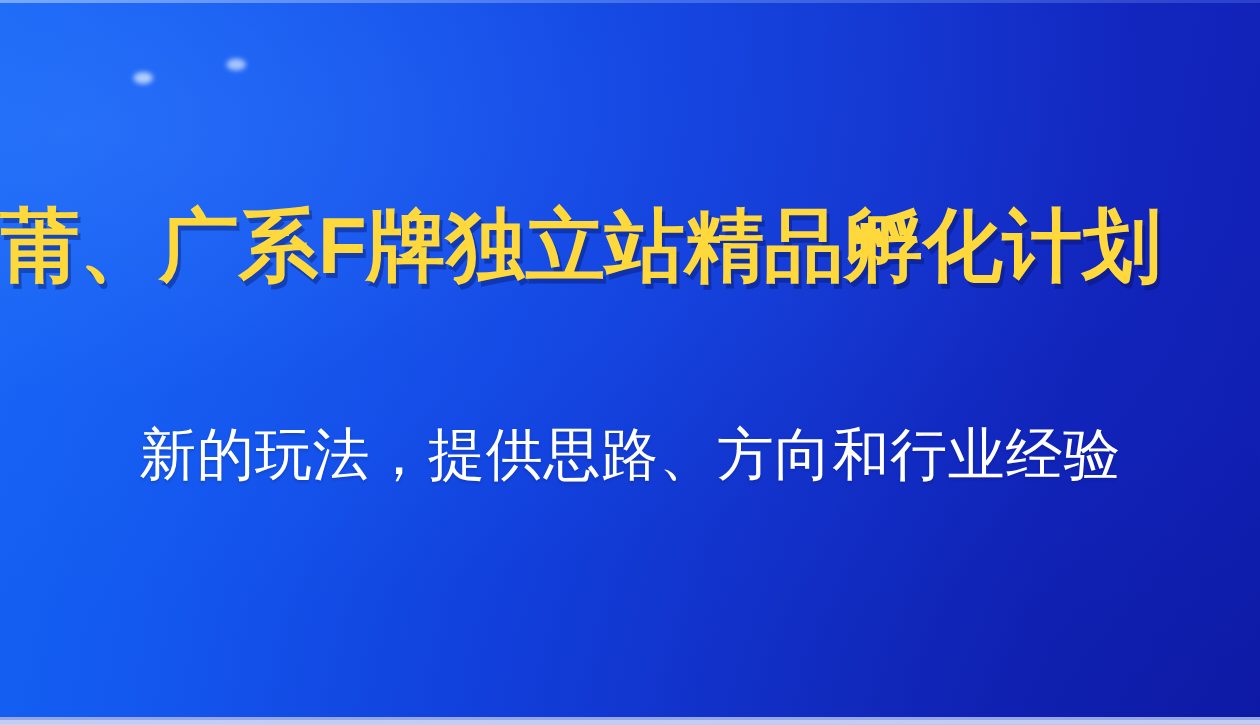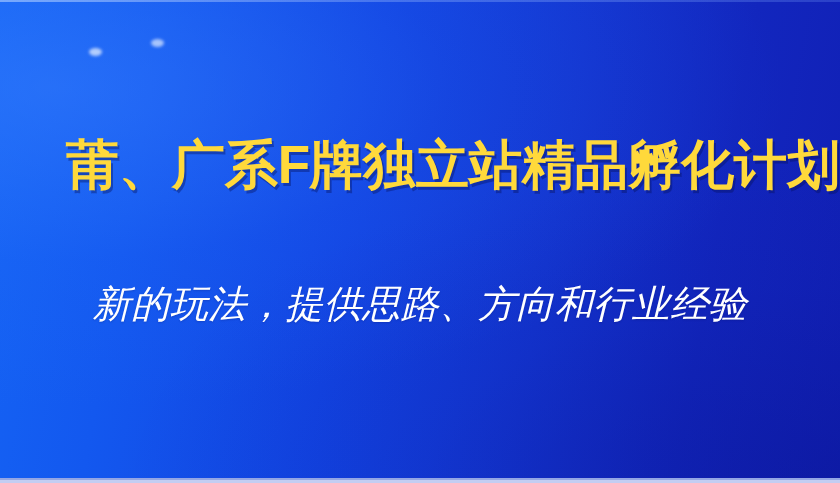--- a/index.html
+++ b/index.html
@@ -77,21 +77,21 @@
     position: absolute;
     inset: 0;
     z-index: 3;
   }
 
   .title {
     position: absolute;
     left: 0;
     top: 133px;
     width: 840px;
-    text-align: right;
+    text-align: left;
     color: #ffd93b;
     font-size: 53px;
     line-height: 64px;
     font-weight: 700;
     letter-spacing: 0px;
     white-space: nowrap;
     text-shadow: 2px 3px 0 rgba(6,16,90,0.38);
   }
 
   .subtitle {
@@ -100,21 +100,20 @@
     top: 278px;
     width: 840px;
     text-align: center;
     color: #ffffff;
     font-size: 38px;
     line-height: 52px;
     font-weight: 400;
     letter-spacing: 0.5px;
     white-space: nowrap;
     text-shadow: 0 1px 2px rgba(8,20,90,0.22);
-    font-style: italic;
   }
 </style>
 </head>
 <body>
 
 <div class="banner">
 
   <div class="edge-top"></div>
 
   <div class="spark spark-a"></div>

